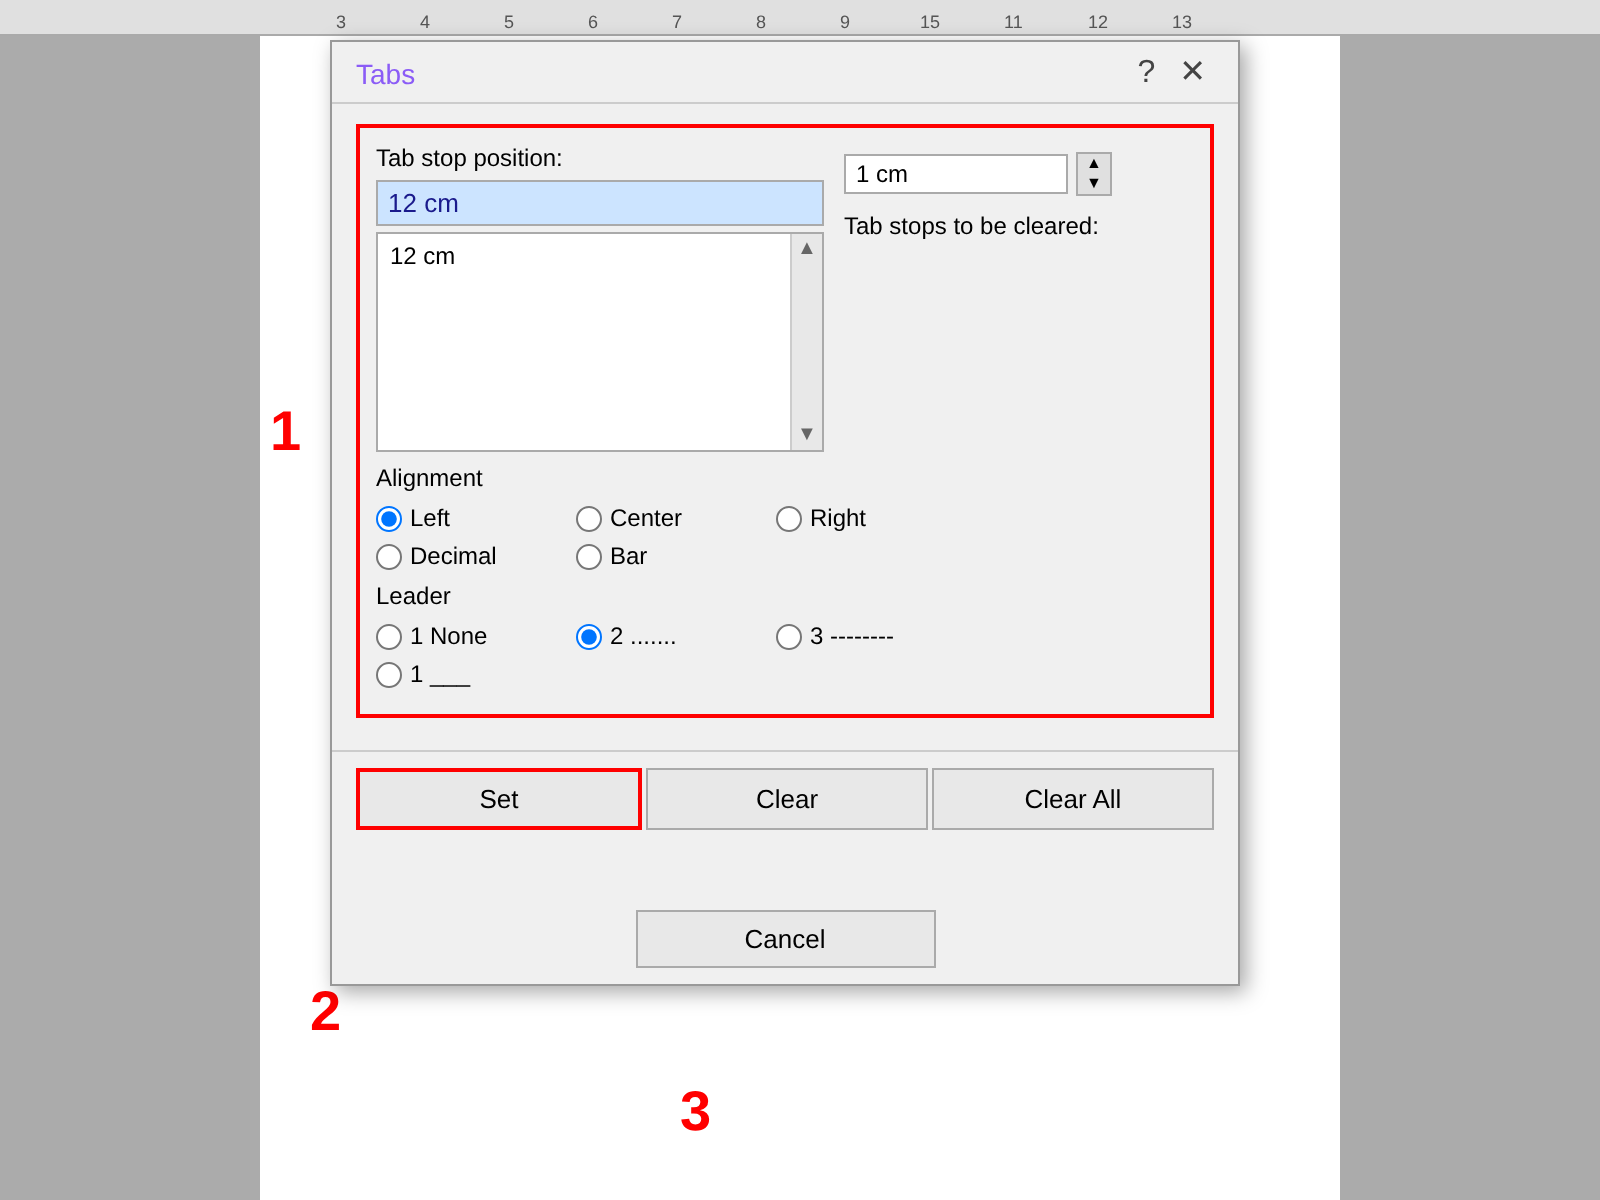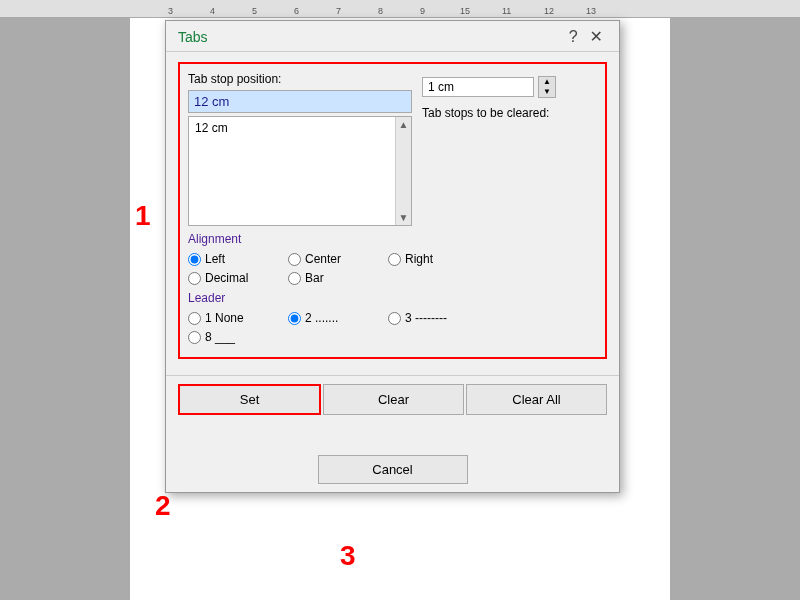--- a/index.html
+++ b/index.html
@@ -87,21 +87,21 @@
       background: #f0f0f0;
       padding: 8px 12px 6px 12px;
       display: flex;
       justify-content: space-between;
       align-items: center;
       border-bottom: 1px solid #ccc;
     }
     .dialog-title {
       font-size: 14px;
       font-weight: normal;
-      color: #15803d;
+      color: #8b5cf6;
     }
     .titlebar-buttons {
       display: flex;
       gap: 4px;
       align-items: center;
     }
     .titlebar-btn {
       background: none;
       border: none;
       font-size: 16px;
@@ -218,21 +218,21 @@
       margin-top: 8px;
       color: #000;
     }
 
     
     .section-alignment {
       margin-top: 6px;
     }
     .section-header {
       font-size: 12px;
-      color: #4c1d95;
+      color: #000000;
       margin-bottom: 6px;
     }
     .radio-row {
       display: flex;
       gap: 10px;
       align-items: flex-start;
       margin-bottom: 5px;
       flex-wrap: wrap;
     }
     .radio-item {
@@ -406,21 +406,21 @@
             <span>2 .......</span>
           </label>
           <label class="radio-item">
             <input type="radio" name="leader" style="">
             <span>3 --------</span>
           </label>
         </div>
         <div class="radio-row">
           <label class="radio-item">
             <input type="radio" name="leader" style="">
-            <span>8 ___</span>
+            <span>1 ___</span>
           </label>
         </div>
       </div>
     </div>
 
   </div>
 
   <div class="dialog-footer">
     <div class="footer-row1">
       <button class="btn btn-set">Set</button>

